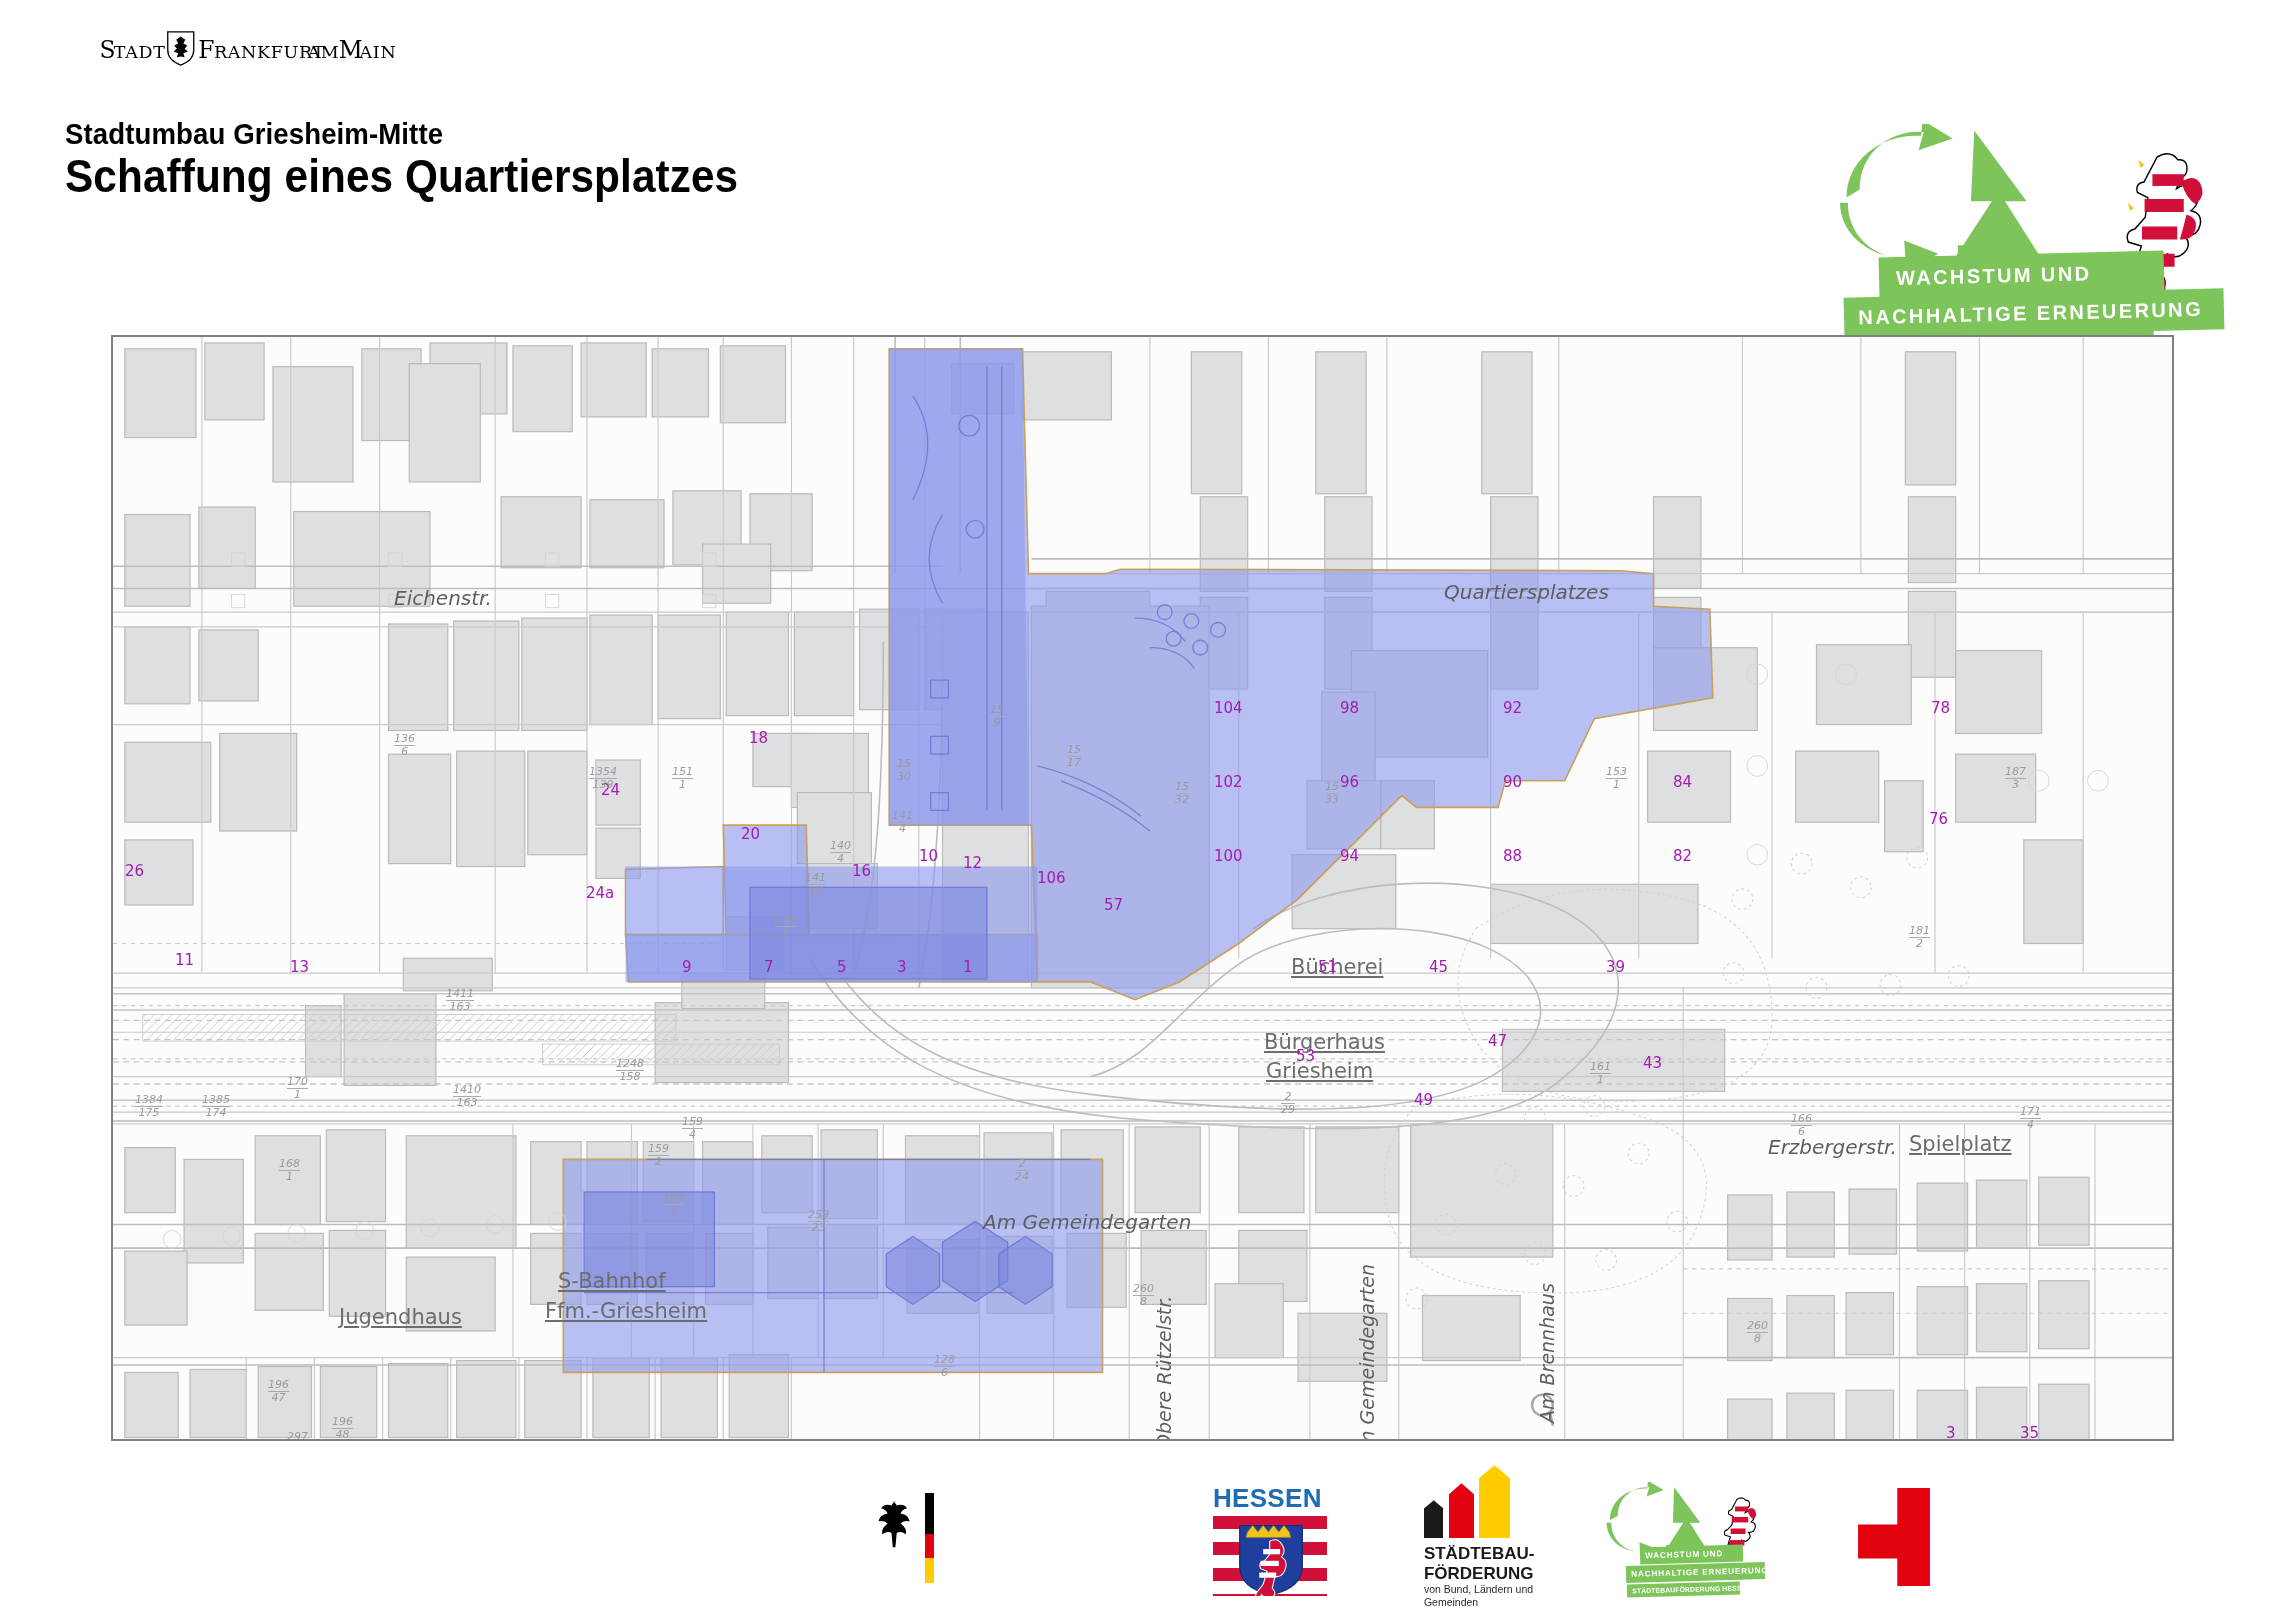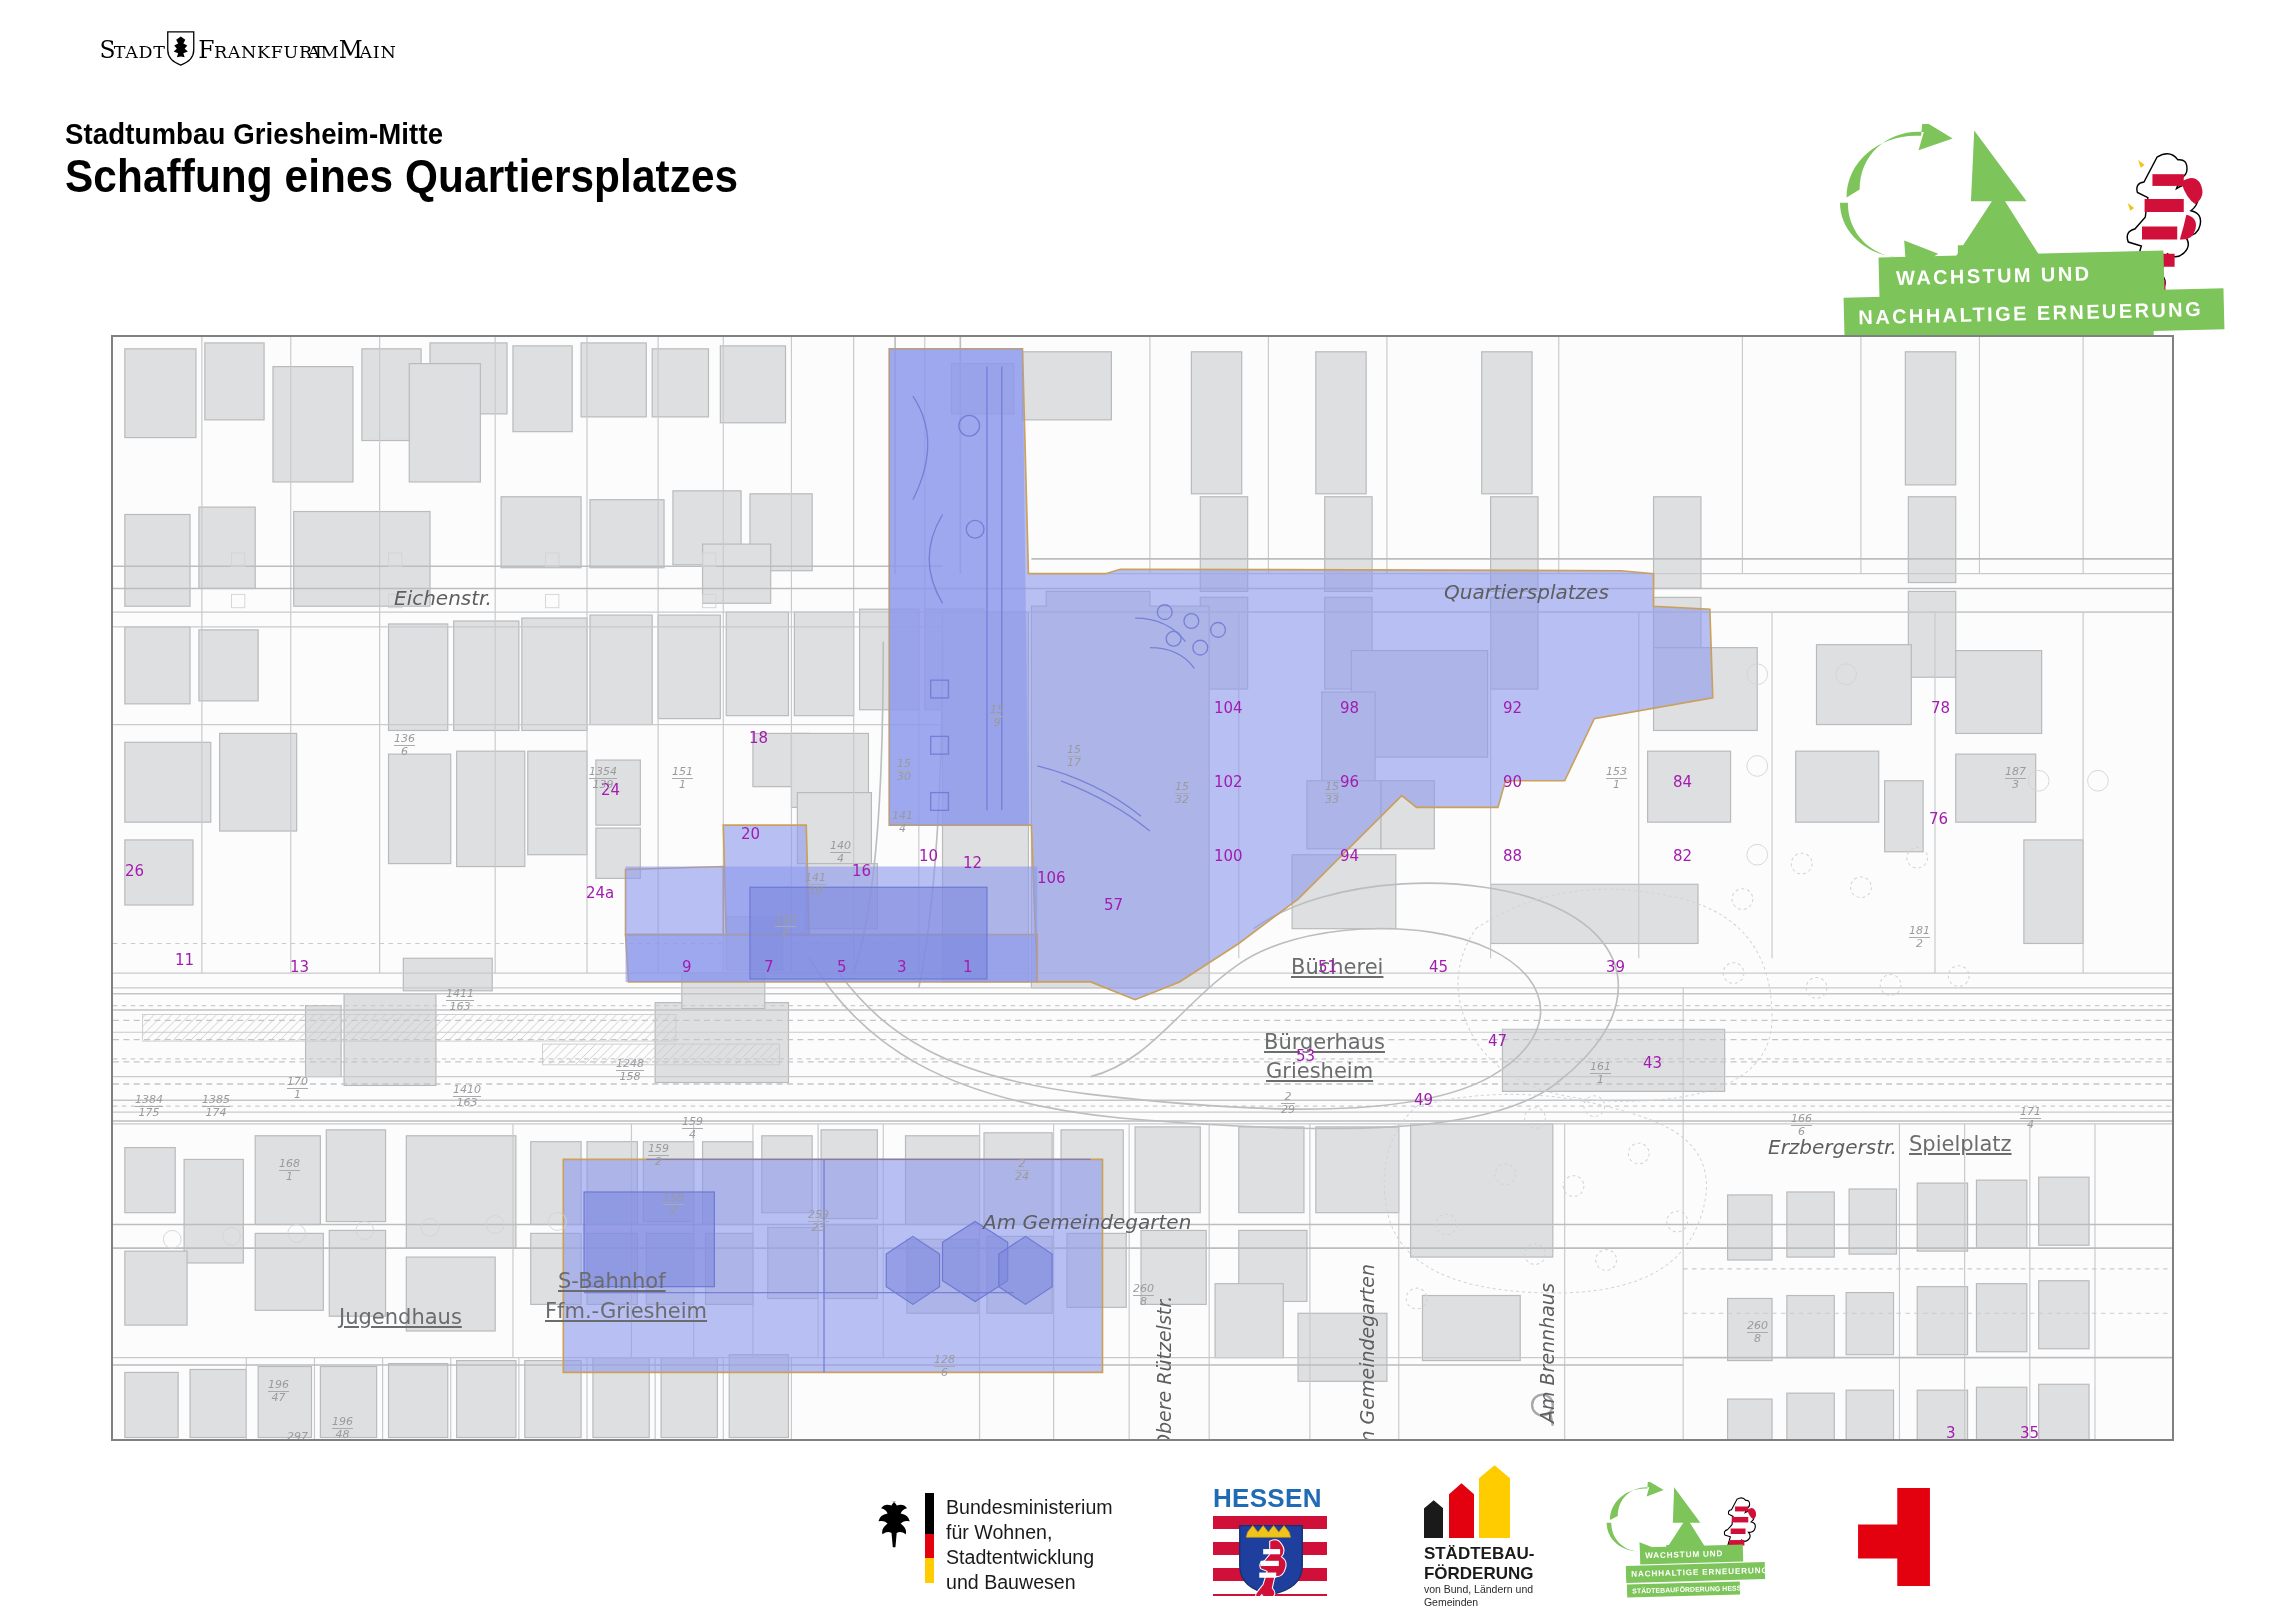--- a/index.html
+++ b/index.html
@@ -648,23 +648,20 @@
 
 <div id="footer">
 
   <div class="f-logo" id="bmw-logo">
     <svg id="bmw-eagle" viewBox="0 0 66 78">
       <g fill="#000">
         <path d="M33 4 q6 0 8 6 q10 -4 16 4 q-8 2 -10 8 q12 2 14 12 q-10 -2 -14 4 q10 6 8 16 q-8 -6 -14 -2 l-2 22 l-4 0 l-2 -22 q-6 -4 -14 2 q-2 -10 8 -16 q-4 -6 -14 -4 q2 -10 14 -12 q-2 -6 -10 -8 q6 -8 16 -4 q2 -6 8 -6 z"></path>
       </g>
     </svg>
     <div id="bmw-bar"></div>
-    <div id="bmw-text">Bundesministerium
-für Wohnen, Stadtentwicklung
-und Bauwesen</div>
   </div>
 
   <div class="f-logo" id="hessen-logo">
     <div id="hessen-word">HESSEN</div>
     <div id="hessen-flag">
       <svg id="hessen-shield" viewBox="0 0 104 112">
         <path d="M4 4 H100 V66 Q100 100 52 110 Q4 100 4 66 Z" fill="#1f3f9e" stroke="#15306e" stroke-width="2"></path>
         <g fill="#f0c419" stroke="#c79a0f" stroke-width="1">
           <path d="M16 14 l8 -10 l8 10 l8 -10 l8 10 l8 -10 l8 10 l8 -10 l8 10 l2 8 H14 z"></path>
         </g>

